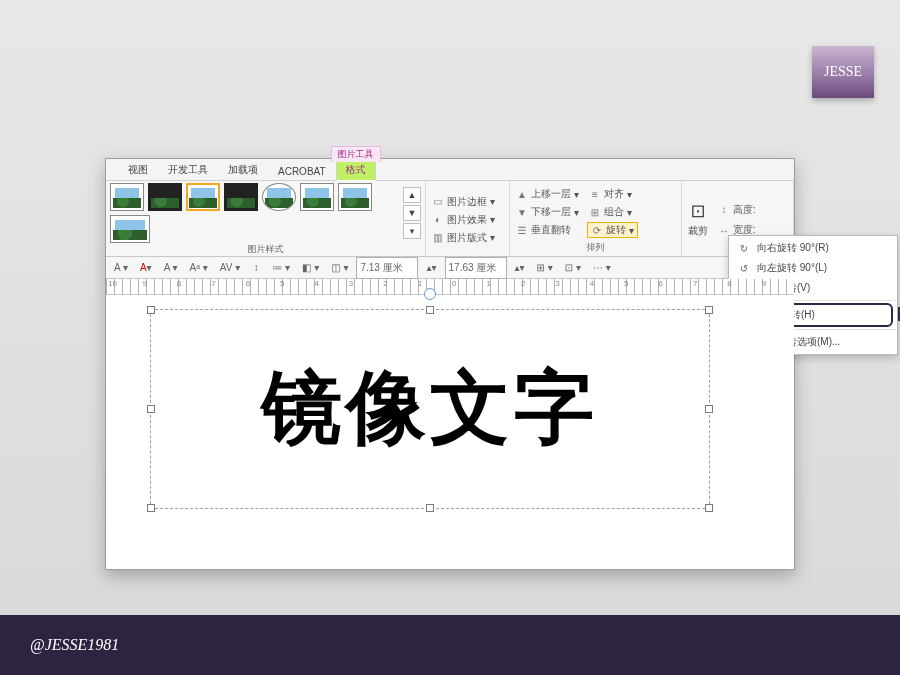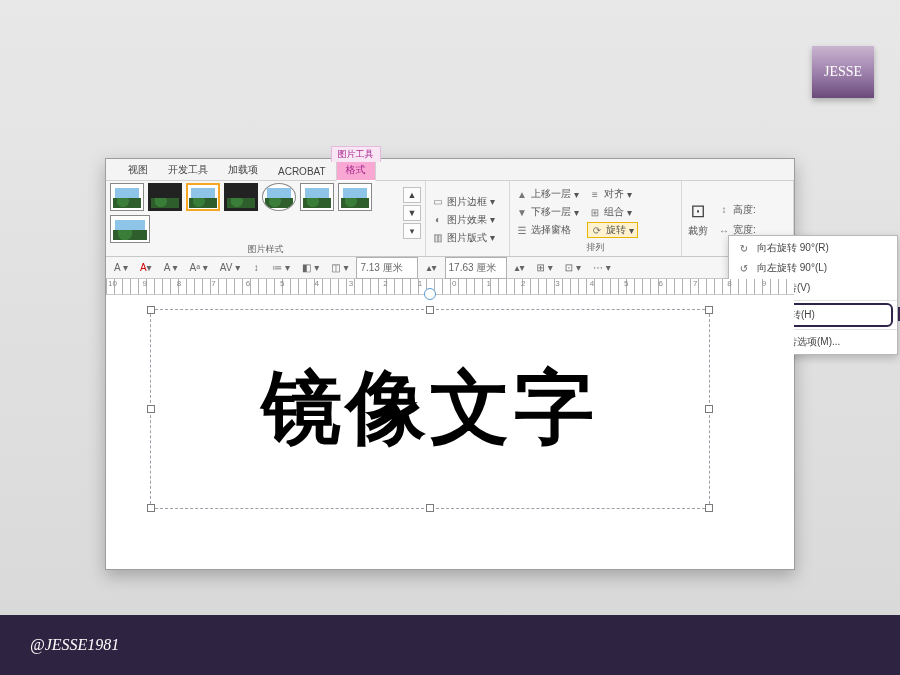--- a/index.html
+++ b/index.html
@@ -38,21 +38,21 @@
   }
   .tab.context { color: #a8268e; position: relative; }
   .tab.context::before {
     content: attr(data-label);
     position: absolute; top: -14px; left: -6px; right: -6px;
     text-align: center; font-size: 9px; color: #a8268e;
     background: #f9e6f5; border: 1px solid #e7b8de; border-bottom: none;
     padding: 1px 0;
   }
   .tab.active {
-    background: #f9a8d4; border-color: #d0d0d0;
+    background: #bef264; border-color: #d0d0d0;
     border-bottom: 1px solid #fff; margin-bottom: -1px;
     color: #a8268e;
   }
   .ribbon {
     display: flex; height: 76px; border-bottom: 1px solid #c8c8c8;
     background: #f6f6f6; overflow: hidden;
   }
   .group {
     display: flex; flex-direction: column; padding: 2px 4px 0 4px;
     border-right: 1px solid #d8d8d8;
@@ -219,21 +219,21 @@
           <div class="mitem">
             <span class="ic">▲</span>
             <span>上移一层</span> ▾
           </div>
           <div class="mitem">
             <span class="ic">▼</span>
             <span>下移一层</span> ▾
           </div>
           <div class="mitem">
             <span class="ic">☰</span>
-            <span>选择窗格</span>
+            <span>垂直翻转</span>
           </div>
         </div>
         <div style="display:flex;flex-direction:column;gap:2px;justify-content:center">
           <div class="mitem">
             <span class="ic">≡</span>
             <span>对齐</span> ▾
           </div>
           <div class="mitem">
             <span class="ic">⊞</span>
             <span>组合</span> ▾

